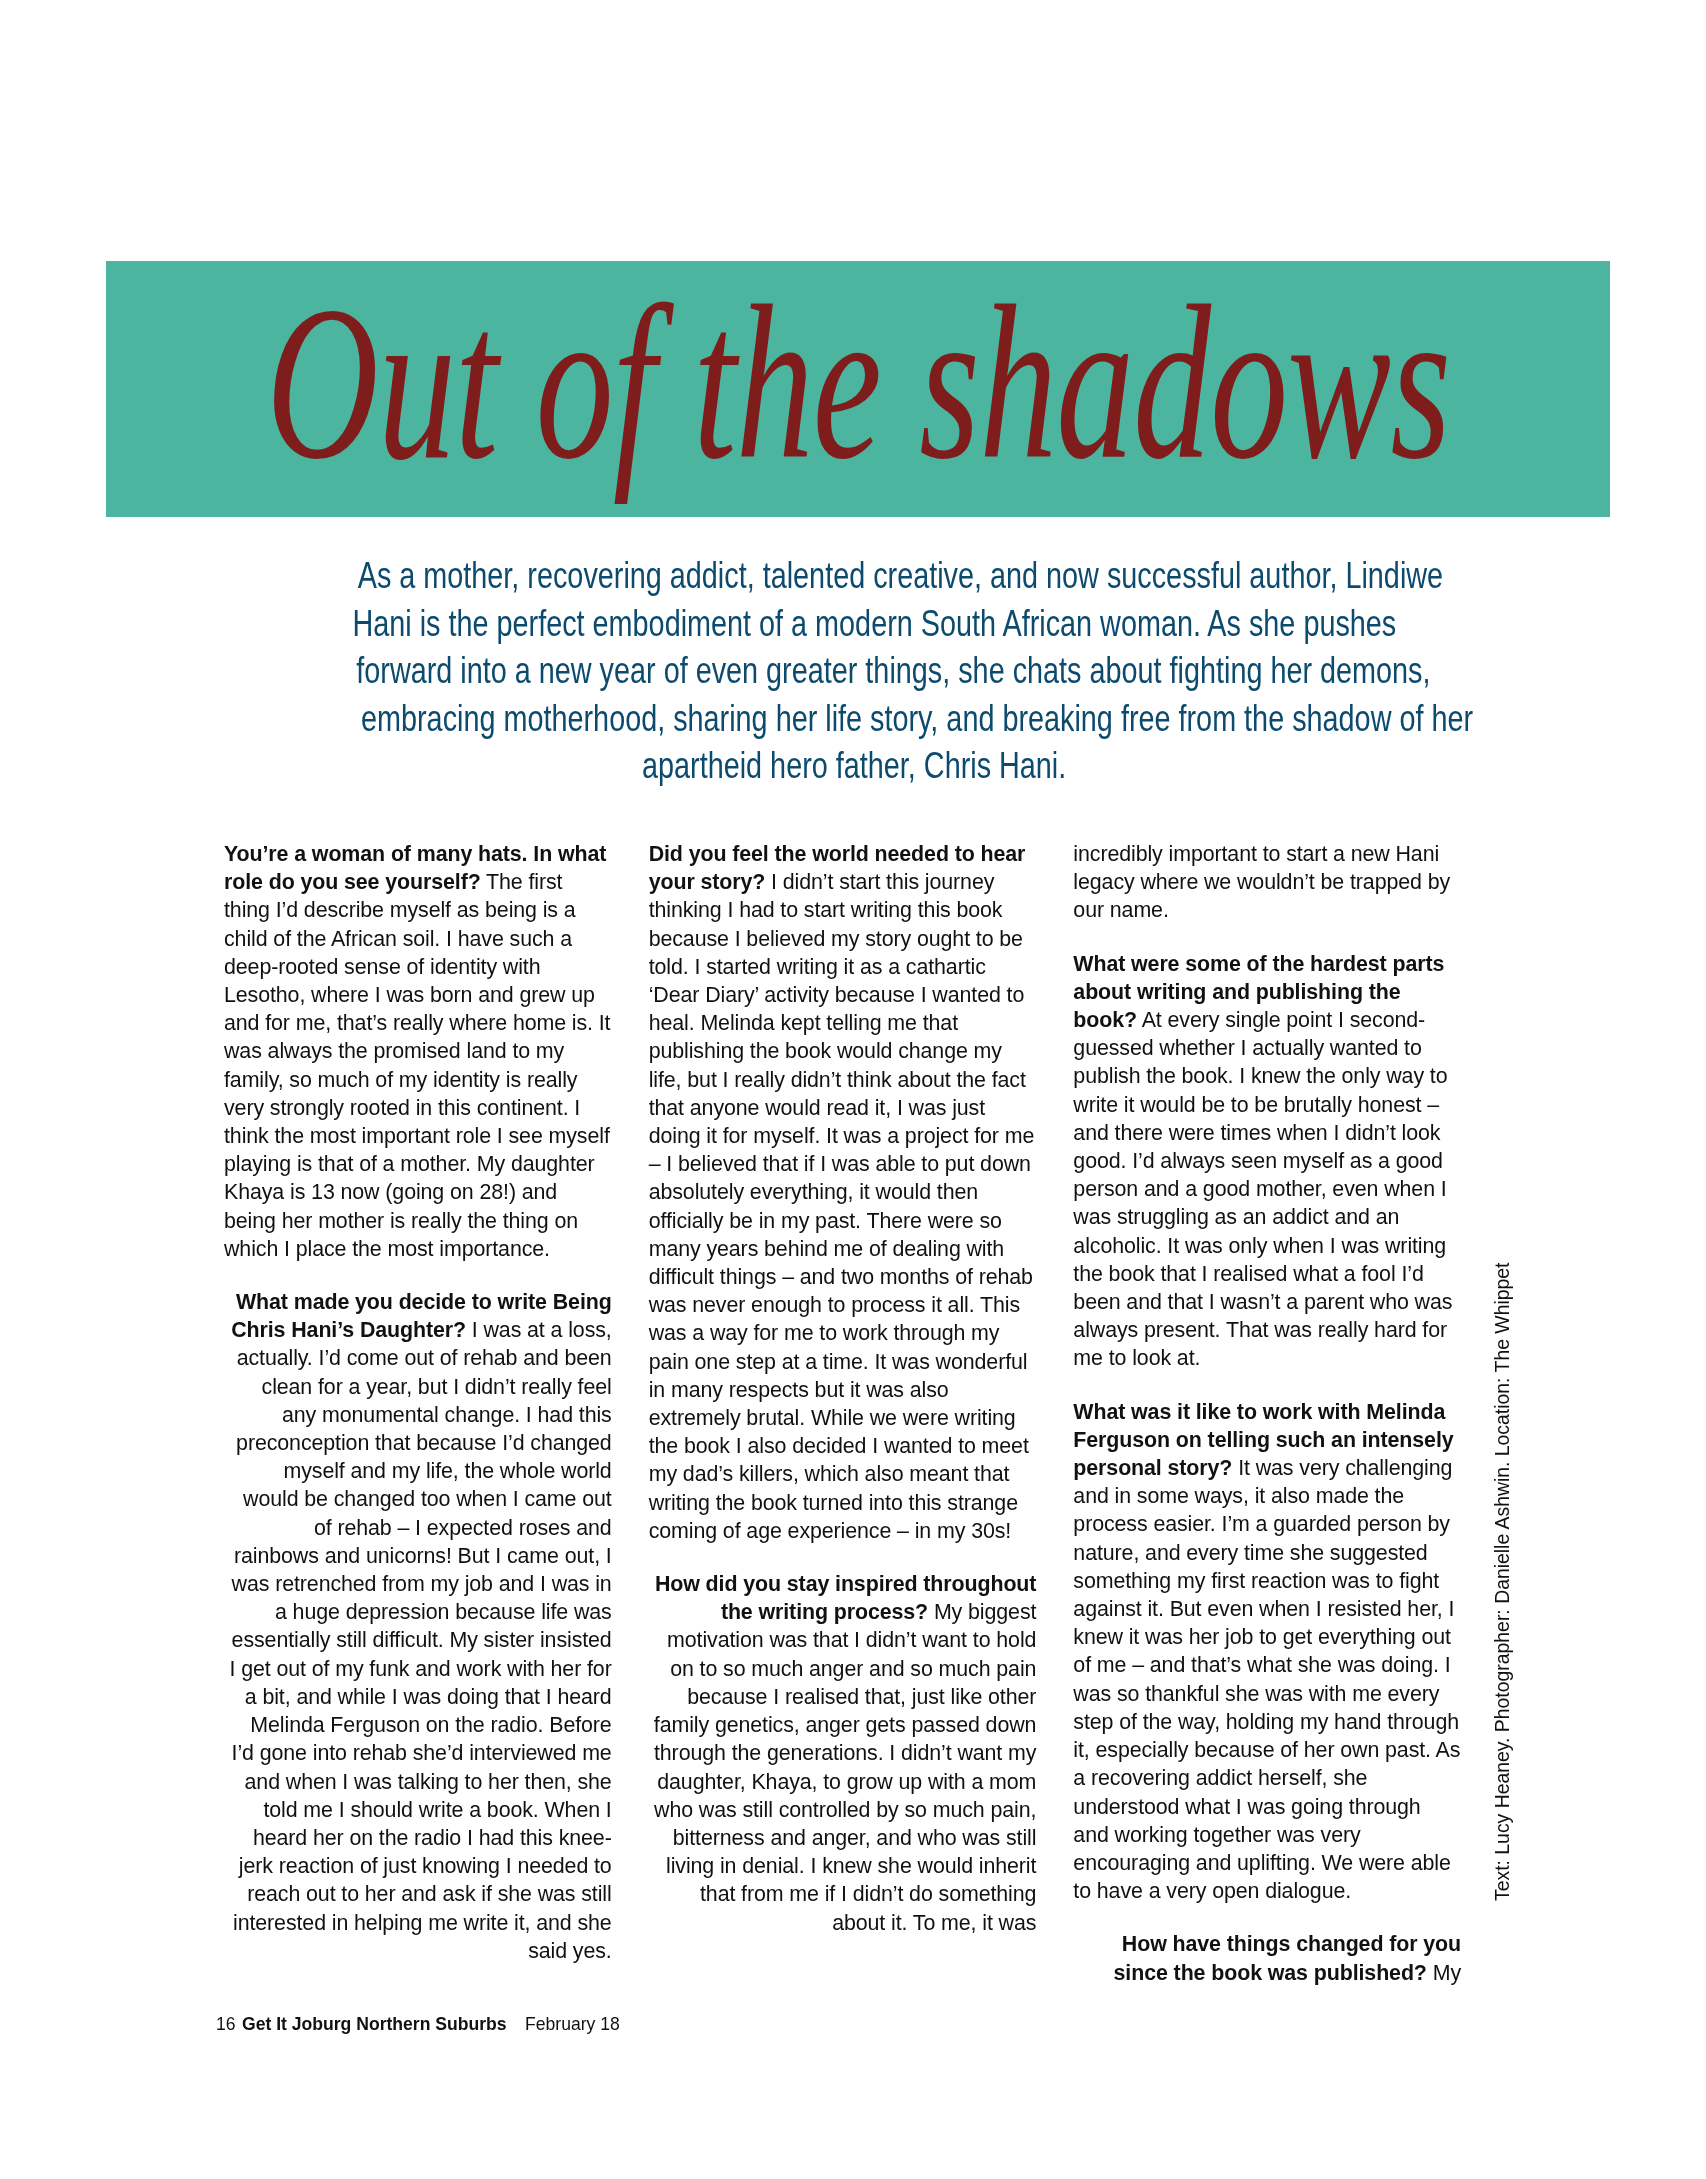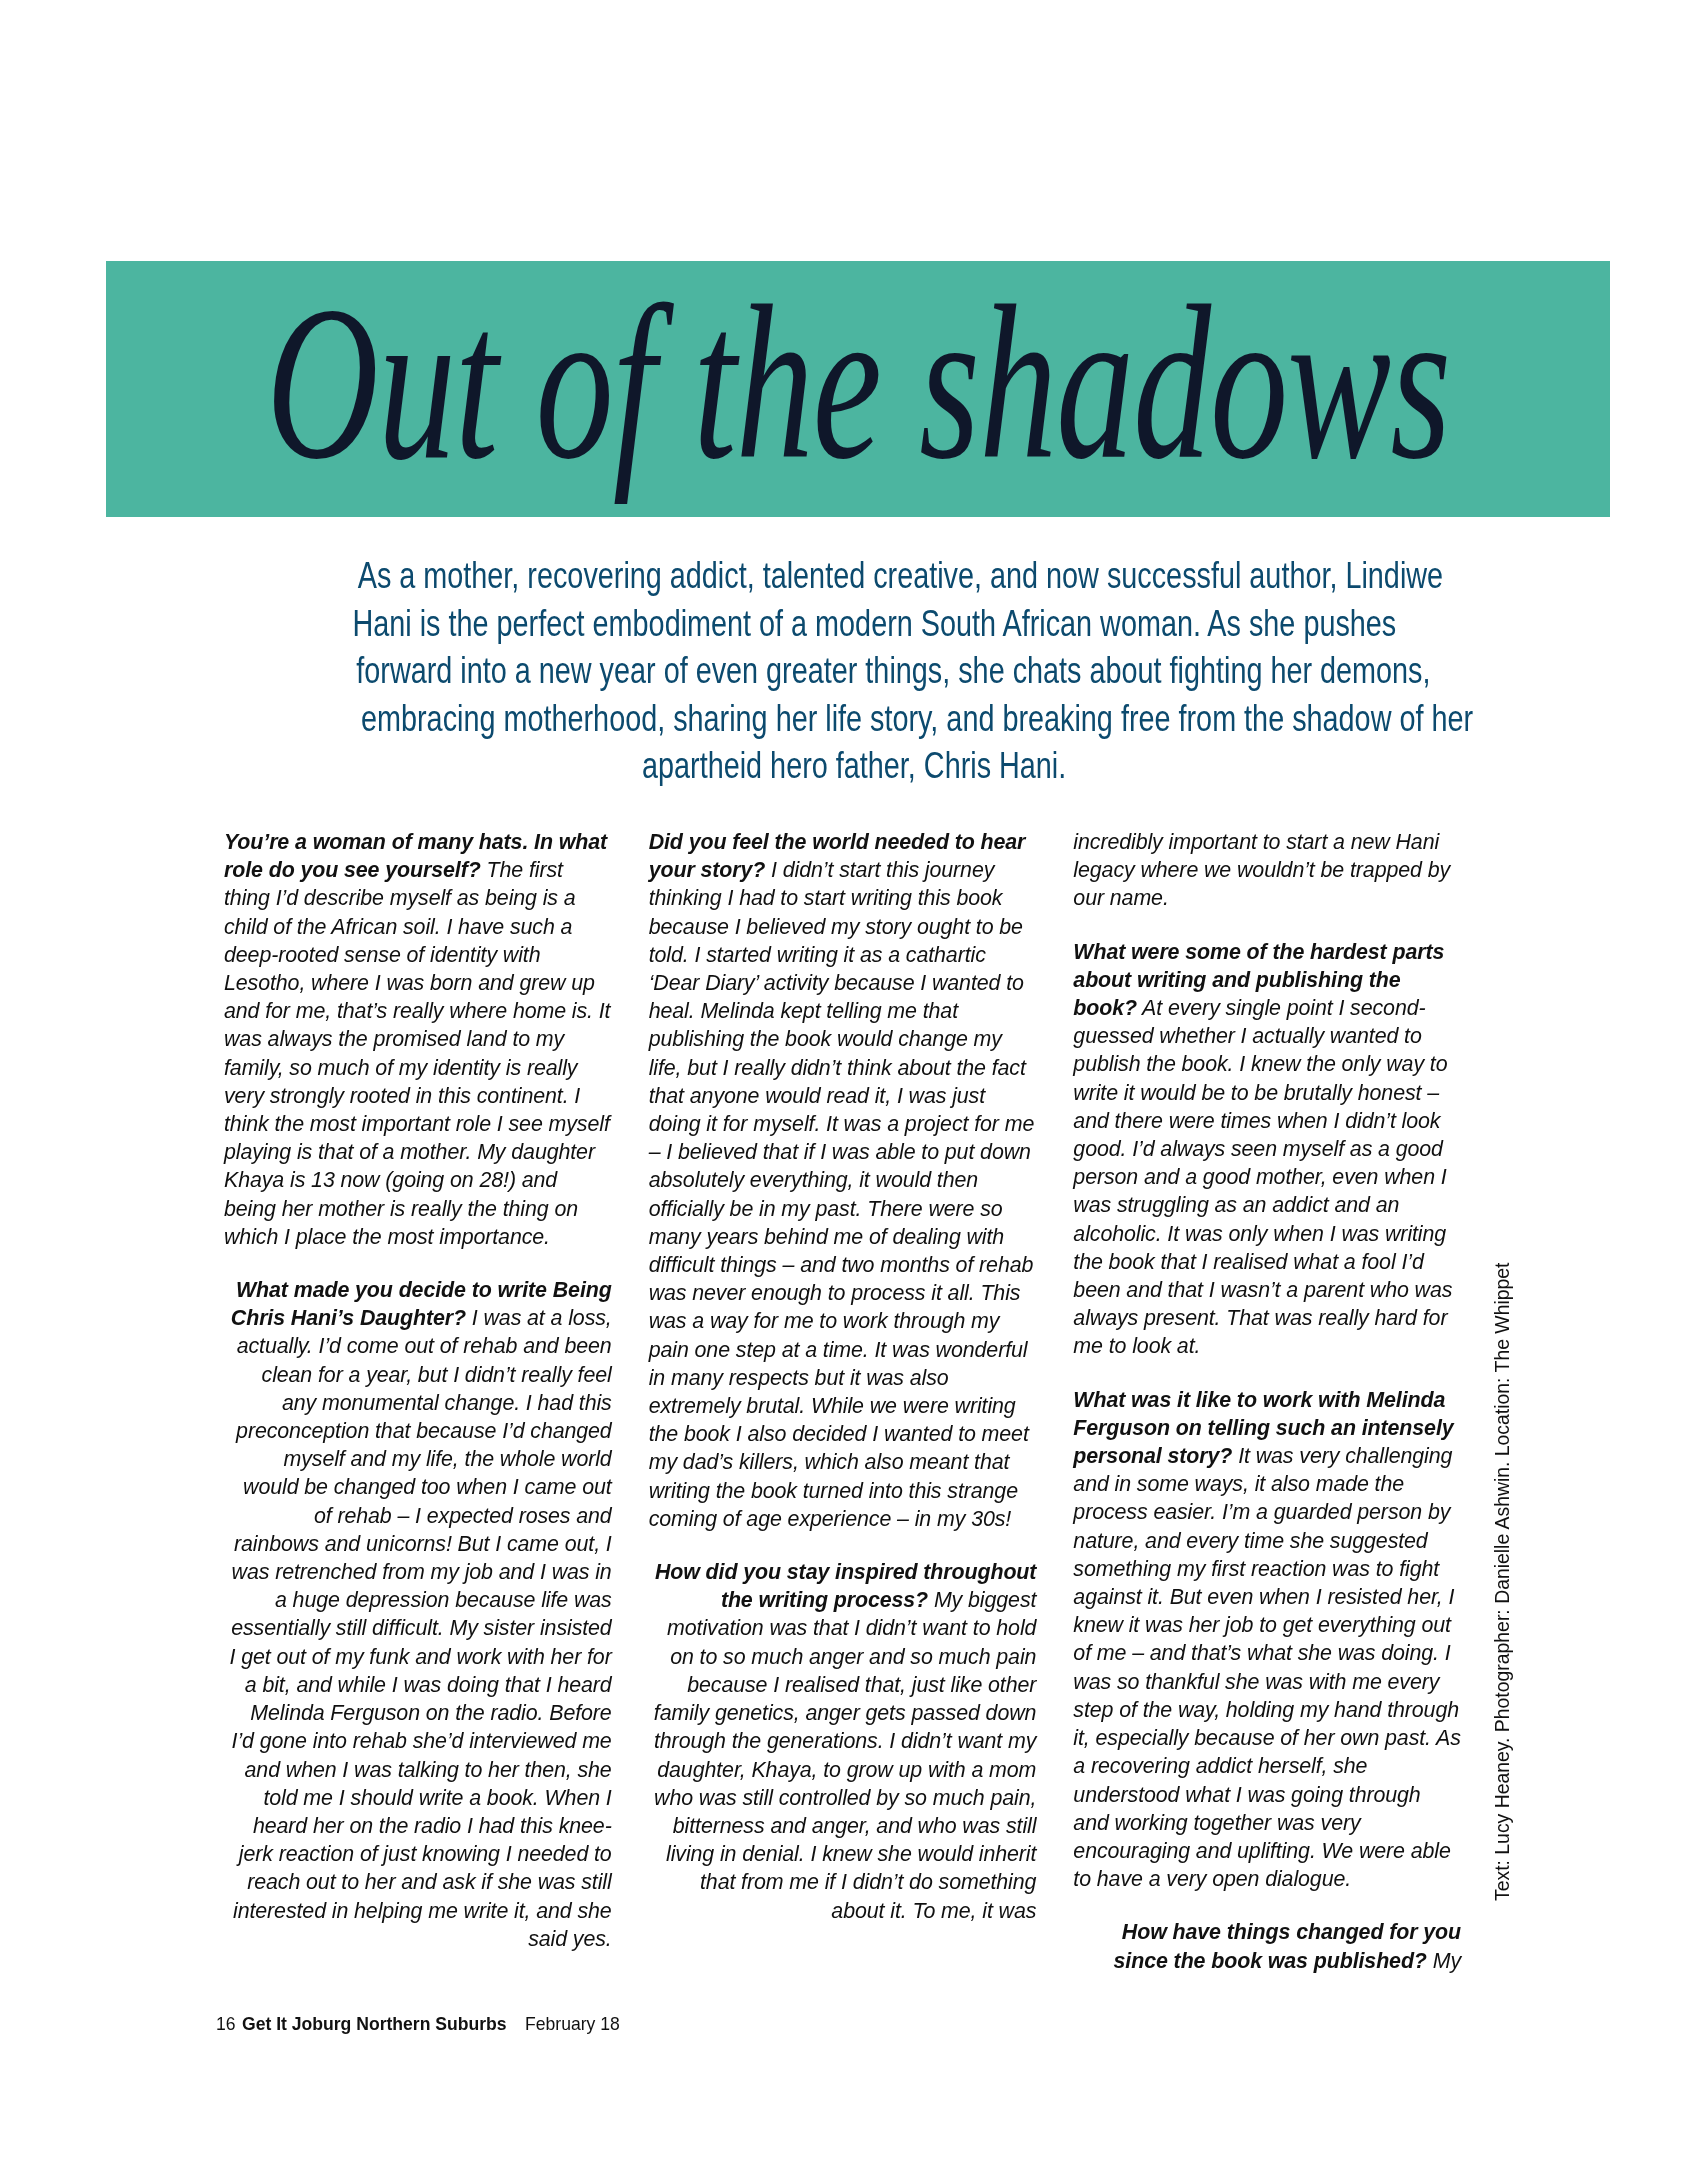--- a/index.html
+++ b/index.html
@@ -26,21 +26,21 @@
     background: #4cb5a0;
     overflow: hidden;
   }
   .banner-title {
     position: absolute;
     left: 0;
     right: 0;
     top: 50%;
     transform: translateY(-53%);
     text-align: center;
-    color: #0f172a;
+    color: #7f1d1d;
     font-family: "Liberation Serif", "DejaVu Serif", serif;
     font-style: italic;
     font-weight: 400;
     font-size: 181px;
     line-height: 1;
     letter-spacing: -0.9px;
     transform-origin: center center;
   }
   .banner-title span {
     display: inline-block;
@@ -79,22 +79,21 @@
     gap: 37px;
   }
   .col {
     width: 388px;
     font-size: 21.4px;
     line-height: 1.318;
     letter-spacing: -0.1px;
     color: #111111;
   }
   .col p {
-    margin: 4px 0 25px 0;
-    font-style: italic;
+    margin: 16px 0 25px 0;
   }
   .col p:last-child { margin-bottom: 0; text-align: right; }
   .q {
     font-weight: 700;
   }
 
   
   .credit {
     position: absolute;
     left: 1473px;

